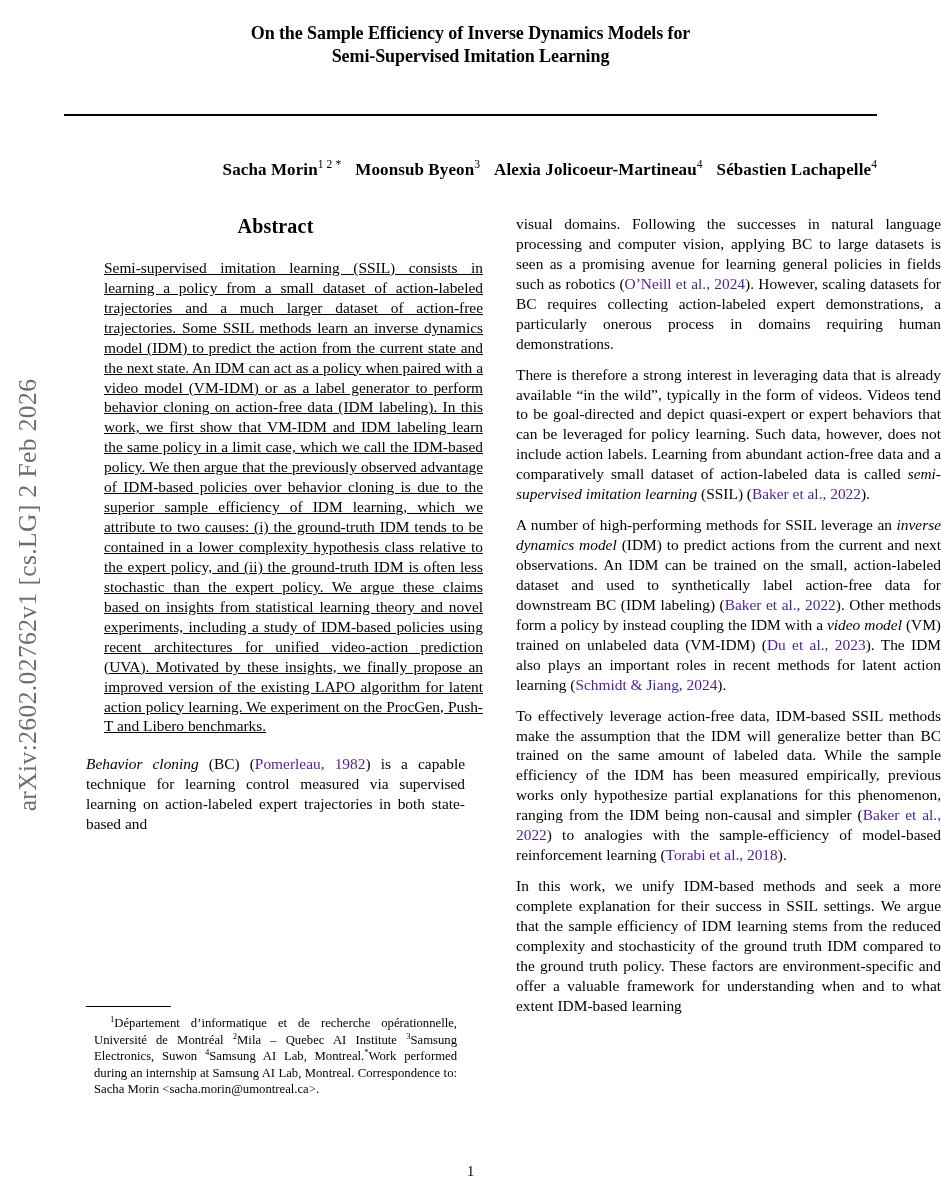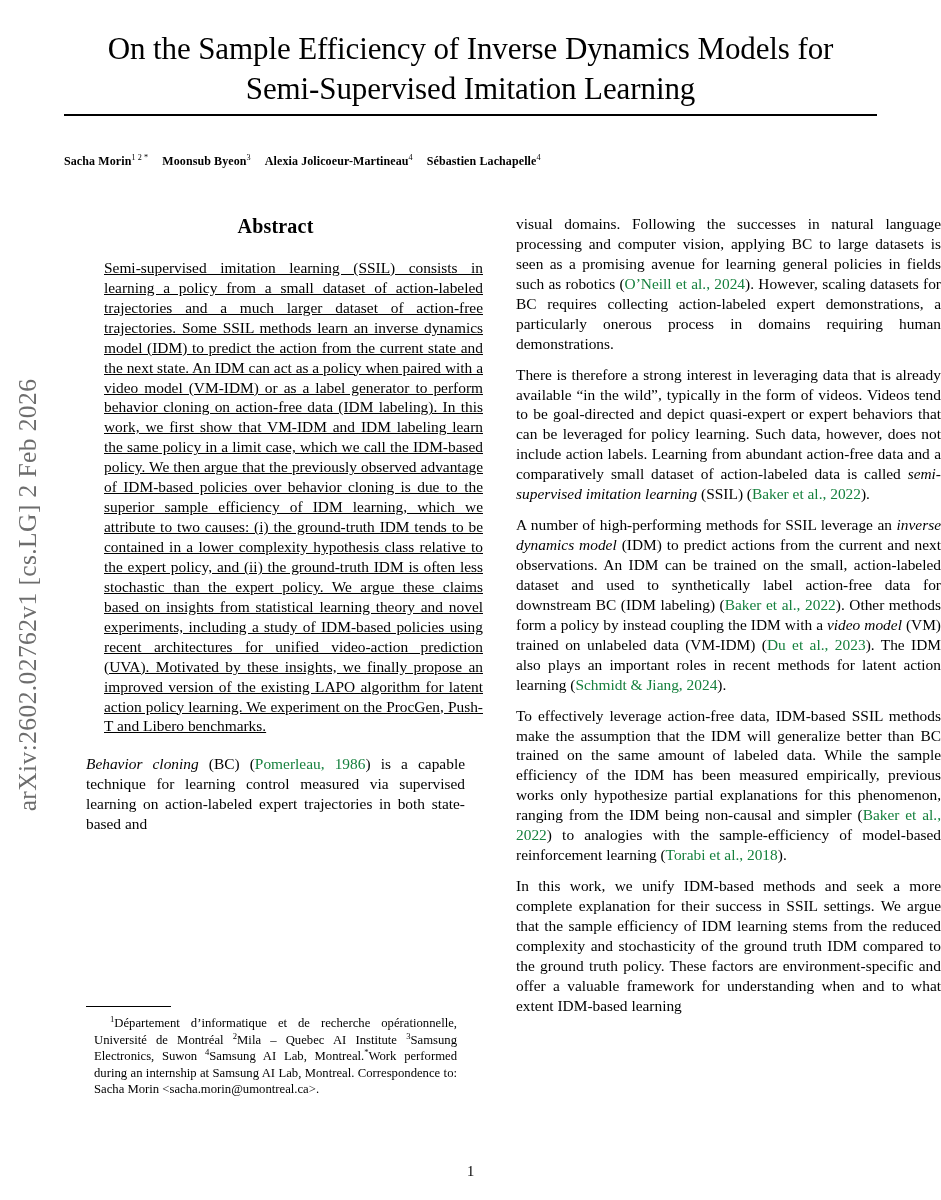--- a/index.html
+++ b/index.html
@@ -38,42 +38,42 @@
   
   .title-block {
     position: absolute;
     left: 64px;
     top: 22px;
     width: 813px;
     text-align: center;
   }
   .paper-title {
     font-family: "Liberation Serif", "DejaVu Serif", serif;
-    font-weight: normal;
-    font-size: 31px;
+    font-weight: bold;
+    font-size: 18px;
     line-height: 1.30;
     letter-spacing: -0.1px;
-    margin: 7px;
+    margin: 0;
   }
   .rule-main {
     position: absolute;
     left: 64px;
     top: 114px;
     width: 813px;
     height: 0;
     border-top: 2.2px solid #000;
   }
   .authors {
     position: absolute;
     left: 64px;
-    top: 154px;
+    top: 160px;
     width: 813px;
-    text-align: left;
-    font-weight: bold;
-    font-size: 12px;
+    text-align: right;
+    font-weight: bold;
+    font-size: 17px;
     letter-spacing: 0.1px;
   }
   .authors .sep { display: inline-block; width: 14px; }
   sup { font-size: 0.68em; font-weight: normal; vertical-align: super;
         line-height: 0; }
   sup.sym { font-weight: normal; }
 
   
   .col {
     position: absolute;
@@ -109,21 +109,21 @@
     text-align: left;
     letter-spacing: -0.1px;
   }
   p.para {
     margin: 0 0 10px 0;
     text-align: justify;
   }
   .col-right p.para { margin-bottom: 11px; }
 
   i, .it { font-style: italic; }
-  .cite { color: #15803d; }
+  .cite { color: #4c1d95; }
 
   
   .footnote-wrap {
     position: absolute;
     left: 86px;
     top: 1006px;
     width: 379px;
   }
   .footnote-rule {
     width: 85px;
@@ -173,21 +173,21 @@
     <span><span>Sacha Morin</span><sup>1 2 *</sup></span><span class="sep"></span><span><span>Moonsub Byeon</span><sup>3</sup></span><span class="sep"></span><span><span>Alexia Jolicoeur-Martineau</span><sup>4</sup></span><span class="sep"></span><span><span>Sébastien Lachapelle</span><sup>4</sup></span>
   </div>
 
   <div class="col col-left">
 
     <div class="abstract-head">Abstract</div>
 
     <p class="abstract-body">Semi-supervised imitation learning (SSIL) consists in learning a policy from a small dataset of action-labeled trajectories and a much larger dataset of action-free trajectories. Some SSIL methods learn an inverse dynamics model (IDM) to predict the action from the current state and the next state. An IDM can act as a policy when paired with a video model (VM-IDM) or as a label generator to perform behavior cloning on action-free data (IDM labeling). In this work, we first show that VM-IDM and IDM labeling learn the same policy in a limit case, which we call the IDM-based policy. We then argue that the previously observed advantage of IDM-based policies over behavior cloning is due to the superior sample efficiency of IDM learning, which we attribute to two causes: (i) the ground-truth IDM tends to be contained in a lower complexity hypothesis class relative to the expert policy, and (ii) the ground-truth IDM is often less stochastic than the expert policy. We argue these claims based on insights from statistical learning theory and novel experiments, including a study of IDM-based policies using recent architectures for unified video-action prediction (UVA). Motivated by these insights, we finally propose an improved version of the existing LAPO algorithm for latent action policy learning. We experiment on the ProcGen, Push-T and Libero benchmarks.</p>
 
 
-    <p class="para"><i>Behavior cloning</i><span> (BC) (</span><span class="cite">Pomerleau, 1986</span><span>) is a capable technique for learning control measured via supervised learning on action-labeled expert trajectories in both state-based and</span></p>
+    <p class="para"><i>Behavior cloning</i><span> (BC) (</span><span class="cite">Pomerleau, 1982</span><span>) is a capable technique for learning control measured via supervised learning on action-labeled expert trajectories in both state-based and</span></p>
   </div>
 
   <div class="col col-right">
 
     <p class="para"><span>visual domains. Following the successes in natural language processing and computer vision, applying BC to large datasets is seen as a promising avenue for learning general policies in fields such as robotics (</span><span class="cite">O’Neill et al., 2024</span><span>). However, scaling datasets for BC requires collecting action-labeled expert demonstrations, a particularly onerous process in domains requiring human demonstrations.</span></p>
 
     <p class="para"><span>There is therefore a strong interest in leveraging data that is already available “in the wild”, typically in the form of videos. Videos tend to be goal-directed and depict quasi-expert or expert behaviors that can be leveraged for policy learning. Such data, however, does not include action labels. Learning from abundant action-free data and a comparatively small dataset of action-labeled data is called </span><i>semi-supervised imitation learning</i><span> (SSIL) (</span><span class="cite">Baker et al., 2022</span><span>).</span></p>
 
     <p class="para"><span>A number of high-performing methods for SSIL leverage an </span><i>inverse dynamics model</i><span> (IDM) to predict actions from the current and next observations. An IDM can be trained on the small, action-labeled dataset and used to synthetically label action-free data for downstream BC (IDM labeling) (</span><span class="cite">Baker et al., 2022</span><span>). Other methods form a policy by instead coupling the IDM with a </span><i>video model</i><span> (VM) trained on unlabeled data (VM-IDM) (</span><span class="cite">Du et al., 2023</span><span>). The IDM also plays an important roles in recent methods for latent action learning (</span><span class="cite">Schmidt &amp; Jiang, 2024</span><span>).</span></p>
 

